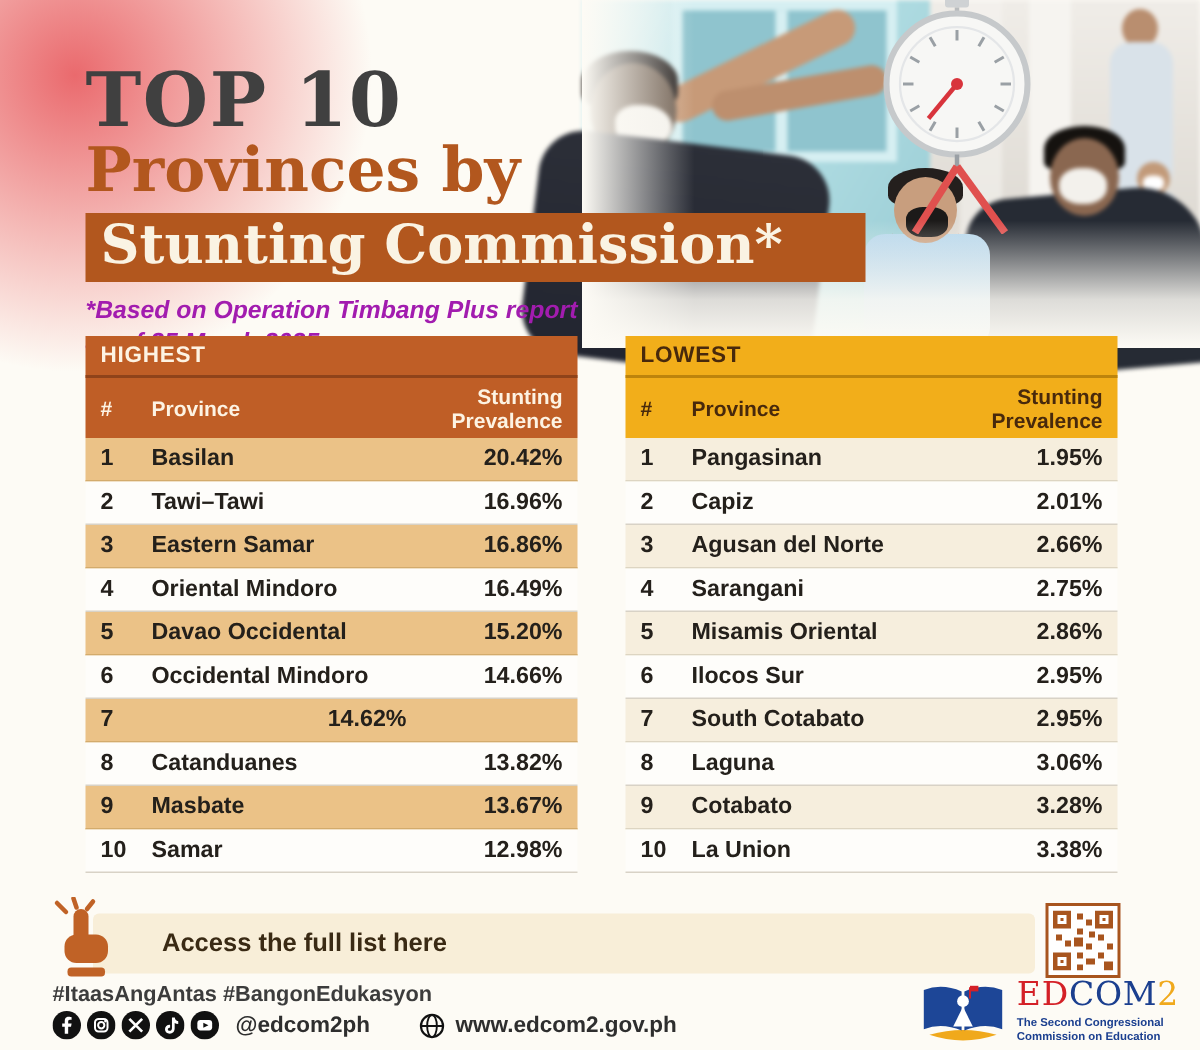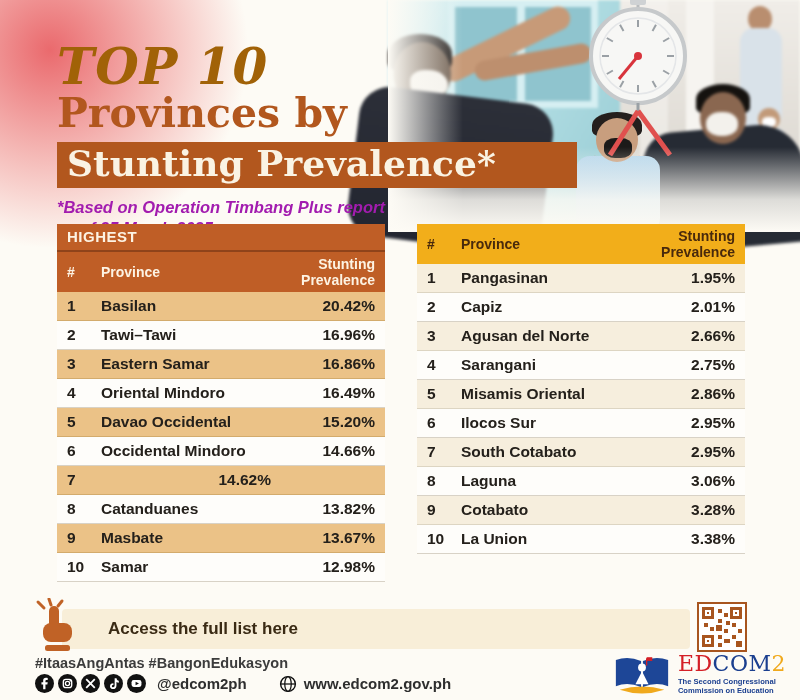--- a/index.html
+++ b/index.html
@@ -54,21 +54,21 @@
   .ch-sling2{position:absolute;left:72px;top:44px;width:10px;height:70px;background:#e0504e;transform:rotate(-14deg);}
   .scale-svg{position:absolute;left:190px;top:-2px;}
   
   .ph-fade-bottom{position:absolute;left:0;bottom:0;width:100%;height:85px;
     background:linear-gradient(180deg,rgba(253,251,245,0) 0%,rgba(253,251,245,.85) 62%,#fdfbf5 100%);}
   .ph-fade-left{position:absolute;left:0;top:0;width:75px;height:100%;
     background:linear-gradient(90deg,#fdfbf5 0%,rgba(253,251,245,0) 100%);}
 
   
   .title{position:absolute;left:57px;top:42px;z-index:5;}
-  .t1{font-family:"DejaVu Serif",serif;font-weight:bold;font-size:50px;color:#a16207;line-height:1.0;letter-spacing:1px;font-style:italic;}
+  .t1{font-family:"DejaVu Serif",serif;font-weight:bold;font-size:50px;color:#404040;line-height:1.0;letter-spacing:1px;}
   .t2{font-family:"DejaVu Serif",serif;font-weight:bold;font-size:41px;color:#b2571e;line-height:1.05;}
   .t3bar{margin-top:7px;display:inline-block;background:#b2571e;color:#faf3e3;
     font-family:"DejaVu Serif",serif;font-weight:bold;font-size:36px;line-height:1.08;
     padding:2px 12px 5px 10px;min-width:520px;box-sizing:border-box;}
   .subtitle{margin-top:9px;font-style:italic;font-weight:bold;font-size:16.5px;color:#a21caf;line-height:1.25;}
 
   
   .tbl{position:absolute;top:224px;width:328px;z-index:5;}
   .tbl-high{left:57px;}
   .tbl-low{left:417px;}
@@ -175,21 +175,21 @@
       <path d="M60 113 L92 157" stroke="#e0504e" stroke-width="5" fill="none"></path>
     </svg>
 
     <div class="ph-fade-left"></div>
     <div class="ph-fade-bottom"></div>
   </div>
 
   <div class="title">
     <div class="t1">TOP 10</div>
     <div class="t2">Provinces by</div>
-    <div class="t3bar">Stunting Prevalence*</div>
+    <div class="t3bar">Stunting Commission*</div>
     <div class="subtitle">
       <div>*Based on Operation Timbang Plus report</div>
       <div>as of 25 March 2025</div>
     </div>
   </div>
 
   <section class="tbl tbl-high">
     <div class="t-head">HIGHEST</div>
     <div class="t-cols">
       <span class="c-rank">#</span>
@@ -253,20 +253,21 @@
 
         <div class="t-row">
           <span class="c-rank">10</span>
           <span class="c-prov">Samar</span>
           <span class="c-val">12.98%</span>
         </div>
       </div>
   </section>
 
   <section class="tbl tbl-low">
+    <div class="t-head">LOWEST</div>
     <div class="t-cols">
       <span class="c-rank">#</span>
       <span class="c-prov">Province</span>
       <span class="c-val">Stunting Prevalence</span>
     </div>
     <div class="t-body">
 
         <div class="t-row">
           <span class="c-rank">1</span>
           <span class="c-prov">Pangasinan</span>

